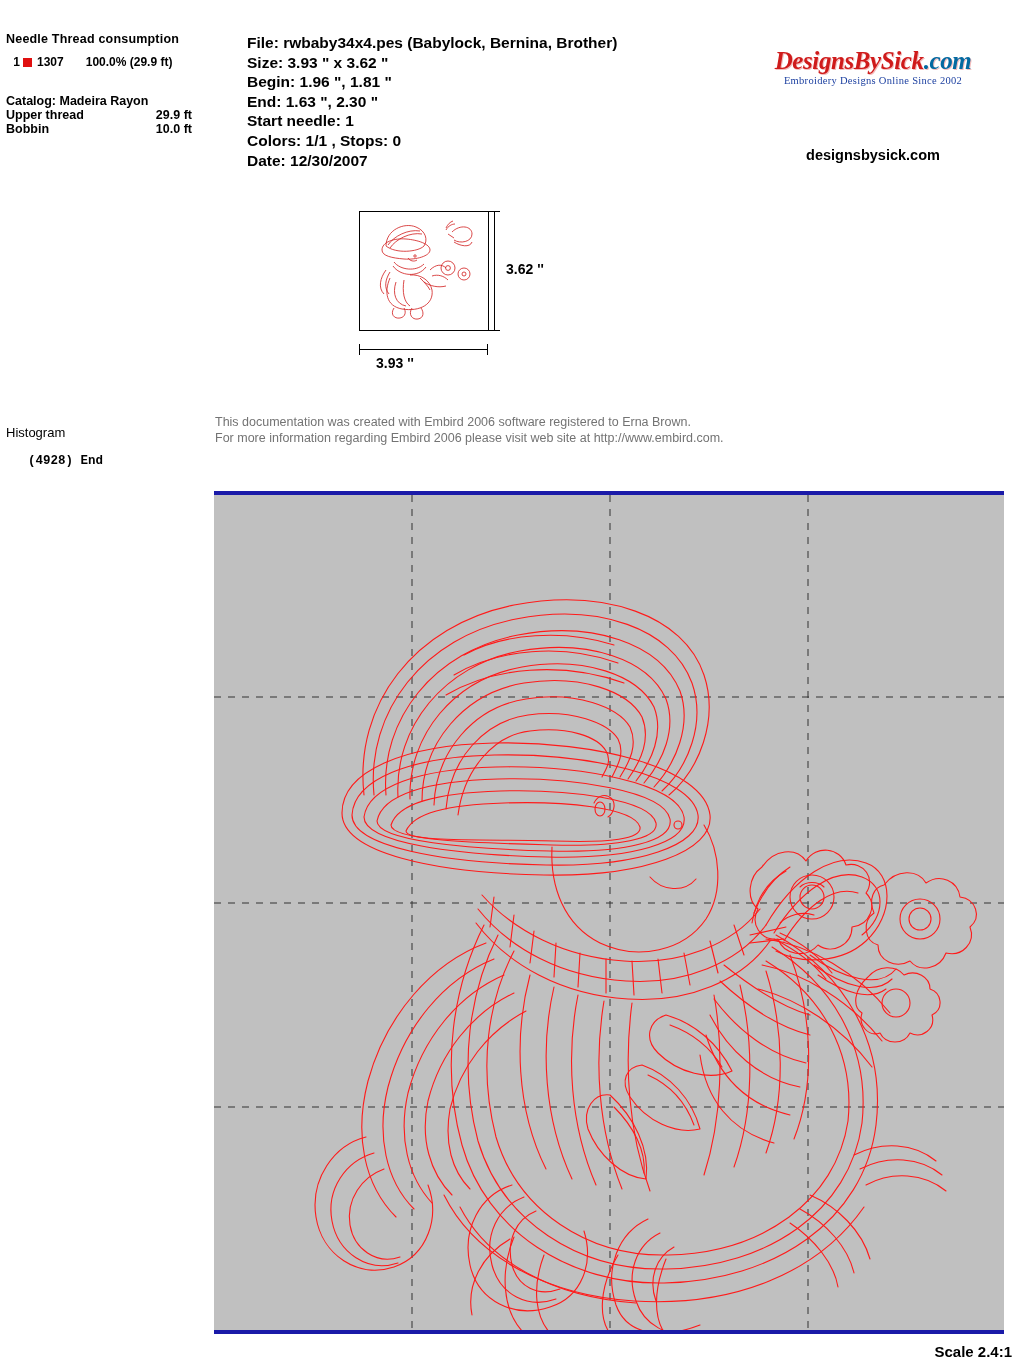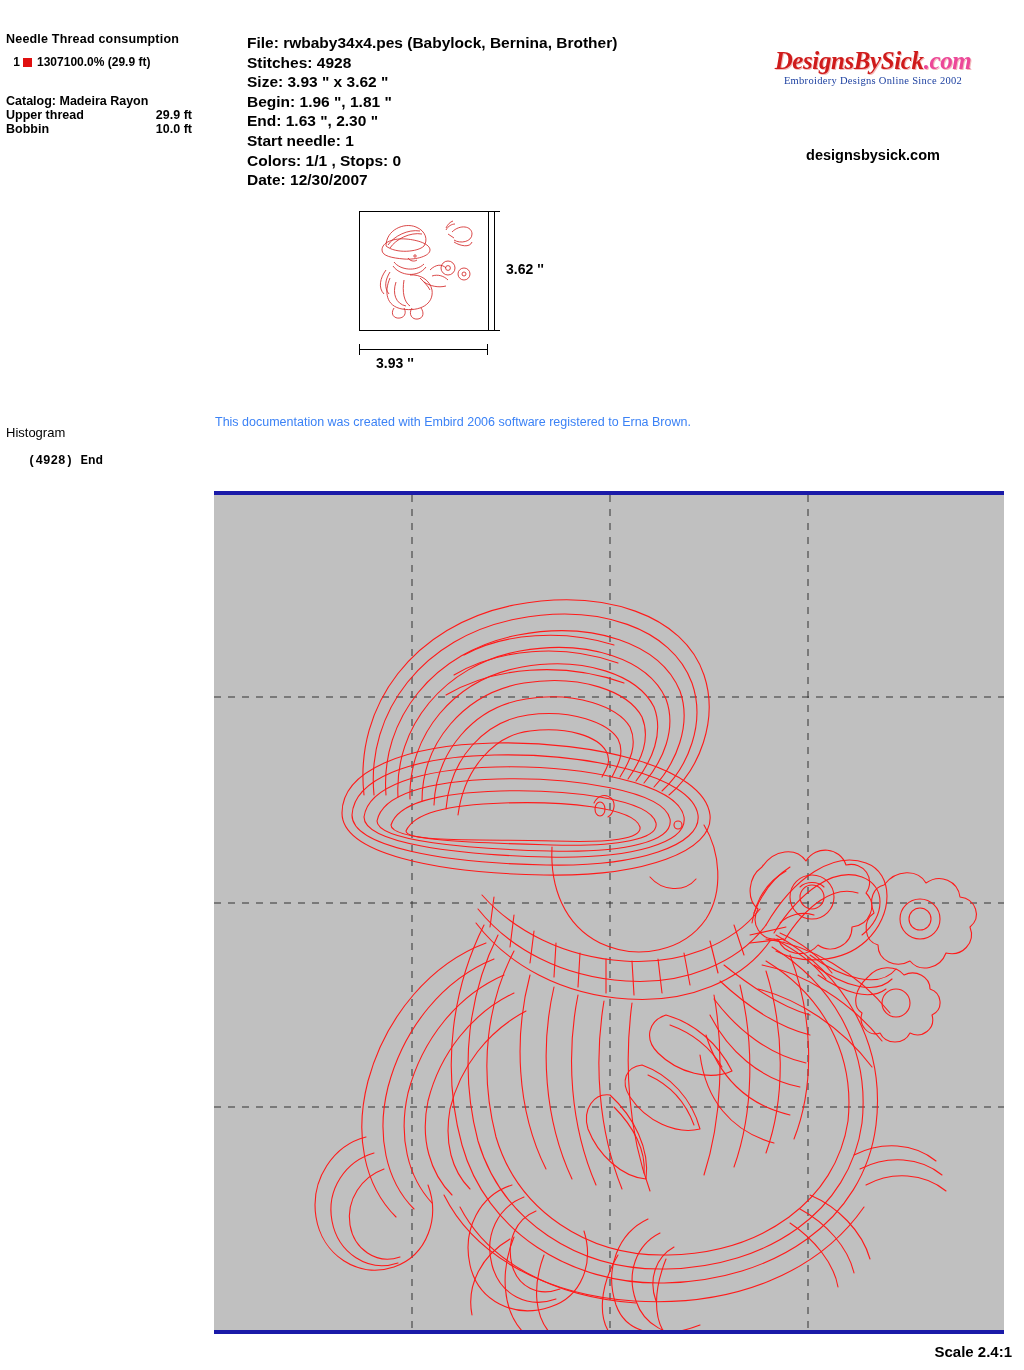--- a/index.html
+++ b/index.html
@@ -37,21 +37,21 @@
   }
   .needle-idx { width: 14px; text-align: right; font-weight: bold; font-size: 12px;}
   .needle-swatch {
     width: 9px;
     height: 9px;
     background: #e01010;
     margin: 0 5px 0 3px;
     display: inline-block;
   }
   .needle-code { font-weight: bold; font-size: 12px;}
-  .needle-pct { font-weight: bold; font-size: 12px;}
+  .needle-pct { margin-left: 22px; font-weight: bold; font-size: 12px;}
 
   #catalog-block {
     left: 6px;
     top: 94px;
     width: 215px;
     font-size: 12.5px;
     font-weight: bold;
     line-height: 14px;
   }
   .cat-line { position: relative; height: 14px; white-space: nowrap;}
@@ -78,21 +78,21 @@
   #logo-main {
     font-family: "Liberation Serif", serif;
     font-size: 25px;
     font-weight: bold;
     font-style: italic;
     color: #cf1b1b;
     letter-spacing: -0.4px;
     line-height: 26px;
     text-shadow: 1px 1px 0 #f3bcbc;
   }
-  #logo-main .dot-com { color: #ec4899; }
+  #logo-main .dot-com { color: #0369a1; }
   #logo-sub {
     font-family: "Liberation Serif", serif;
     font-size: 10.5px;
     color: #1b3fa0;
     letter-spacing: 0.3px;
     margin-top: 1px;
   }
   #site-url {
     left: 742px;
     top: 147px;
@@ -124,21 +124,21 @@
   #dim-h-cap-l { left: 359px; top: 344px; width: 1px; height: 11px; }
   #dim-h-cap-r { left: 487px; top: 344px; width: 1px; height: 11px; }
   #dim-h-label { left: 376px; top: 355px; font-size: 14px; font-weight: bold; }
 
   
   #doc-note {
     left: 215px;
     top: 414px;
     font-size: 12.5px;
     line-height: 16px;
-    color: #3b82f6;
+    color: #737373;
   }
 
   
   #histogram-title {
     left: 6px;
     top: 425px;
     font-size: 13px;
     font-weight: normal;
   }
   #histogram-end {
@@ -190,21 +190,20 @@
     <span class="cat-val">29.9 ft</span>
   </div>
   <div class="cat-line">
     <span>Bobbin</span>
     <span class="cat-val">10.0 ft</span>
   </div>
 </div>
 
 <div class="abs" id="file-info">
   <div>File: rwbaby34x4.pes  (Babylock, Bernina, Brother)</div>
-  <div>Stitches: 4928</div>
   <div>Size: 3.93 " x 3.62 "</div>
   <div>Begin: 1.96 ", 1.81 "</div>
   <div>End: 1.63 ", 2.30 "</div>
   <div>Start needle: 1</div>
   <div>Colors: 1/1 , Stops: 0</div>
   <div>Date: 12/30/2007</div>
 </div>
 
 <div class="abs" id="logo-wrap">
   <div id="logo-main"><span>DesignsBySick</span><span class="dot-com">.com</span></div>
@@ -260,20 +259,21 @@
 <div class="abs dim-line" id="dim-v-cap-bot"></div>
 <div class="abs" id="dim-v-label">3.62 ''</div>
 
 <div class="abs dim-line" id="dim-h-line"></div>
 <div class="abs dim-line" id="dim-h-cap-l"></div>
 <div class="abs dim-line" id="dim-h-cap-r"></div>
 <div class="abs" id="dim-h-label">3.93 ''</div>
 
 <div class="abs" id="doc-note">
   <div>This documentation was created with Embird 2006 software registered to Erna Brown.</div>
+  <div>For more information regarding Embird 2006 please visit web site at http://www.embird.com.</div>
 </div>
 
 <div class="abs" id="histogram-title">Histogram</div>
 <div class="abs" id="histogram-end">(4928) End</div>
 
 <div class="abs" id="plot-area" style="background: rgb(192, 192, 192); border-top-color: rgb(26, 26, 168); border-bottom-color: rgb(26, 26, 168);">
   <svg id="plot-svg" viewBox="0 0 790 843">
 
     <g stroke="#333333" stroke-width="1" stroke-dasharray="7 7" fill="none">
       <line x1="198" y1="0" x2="198" y2="843"></line>

